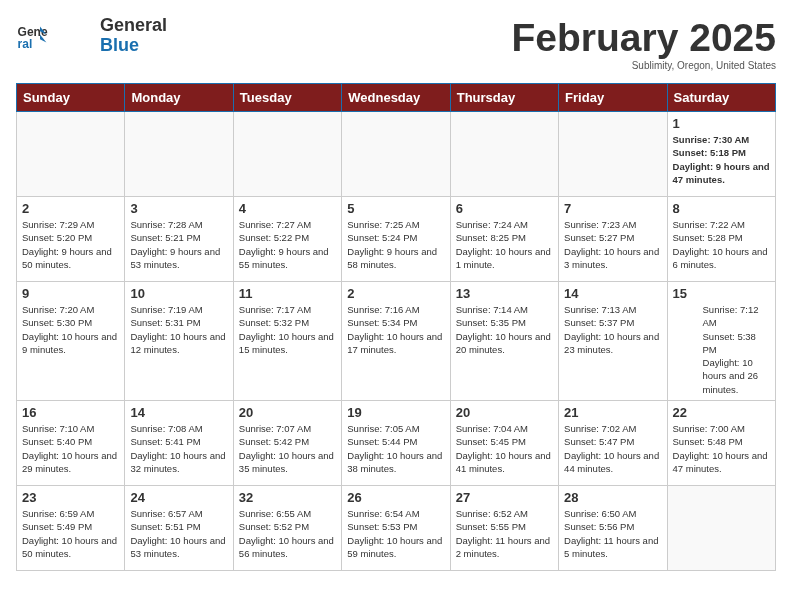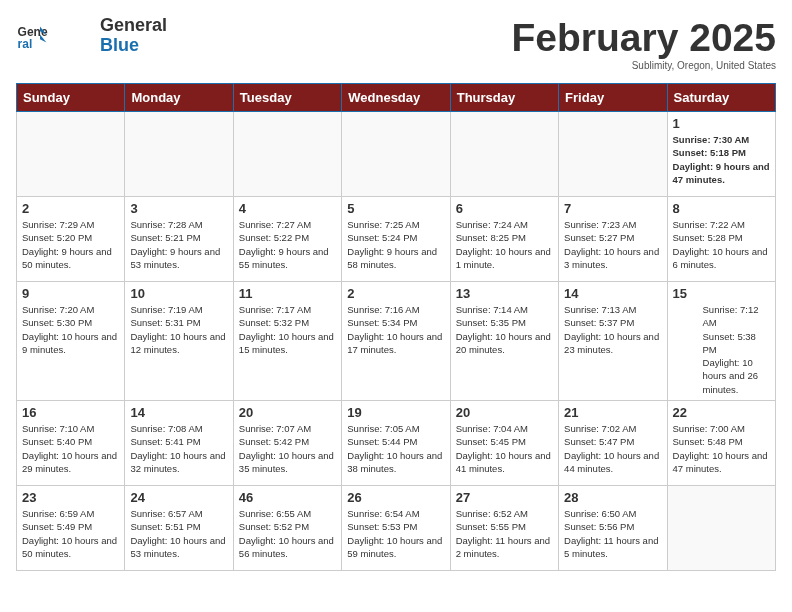--- a/index.html
+++ b/index.html
@@ -276,21 +276,21 @@
 Sunset: 5:49 PM
 Daylight: 10 hours and 50 minutes.</div>
         </td>
         <td>
           <span class="day-num">24</span>
           <div class="day-info" style="white-space: pre-line;">Sunrise: 6:57 AM
 Sunset: 5:51 PM
 Daylight: 10 hours and 53 minutes.</div>
         </td>
         <td>
-          <span class="day-num">46</span>
+          <span class="day-num">32</span>
           <div class="day-info" style="white-space: pre-line;">Sunrise: 6:55 AM
 Sunset: 5:52 PM
 Daylight: 10 hours and 56 minutes.</div>
         </td>
         <td>
           <span class="day-num">26</span>
           <div class="day-info" style="white-space: pre-line;">Sunrise: 6:54 AM
 Sunset: 5:53 PM
 Daylight: 10 hours and 59 minutes.</div>
         </td>

